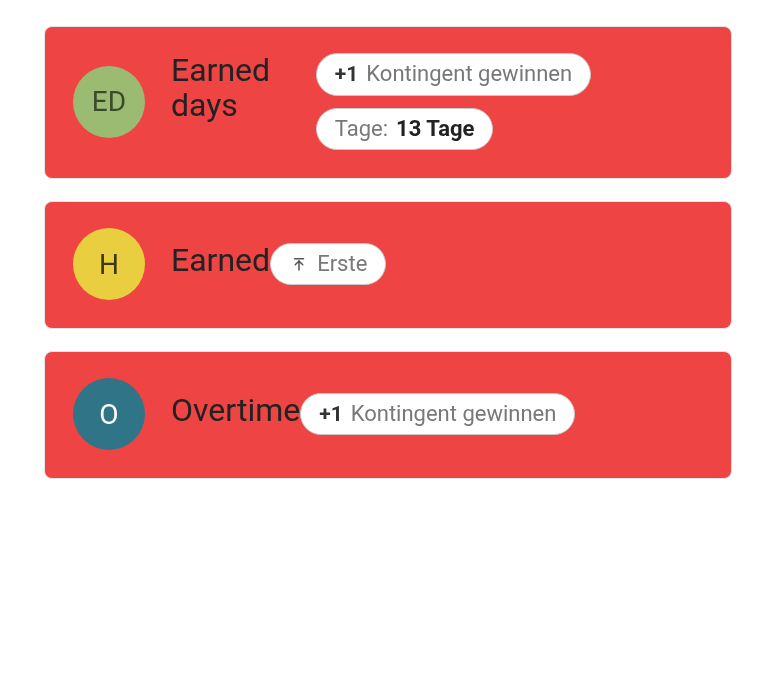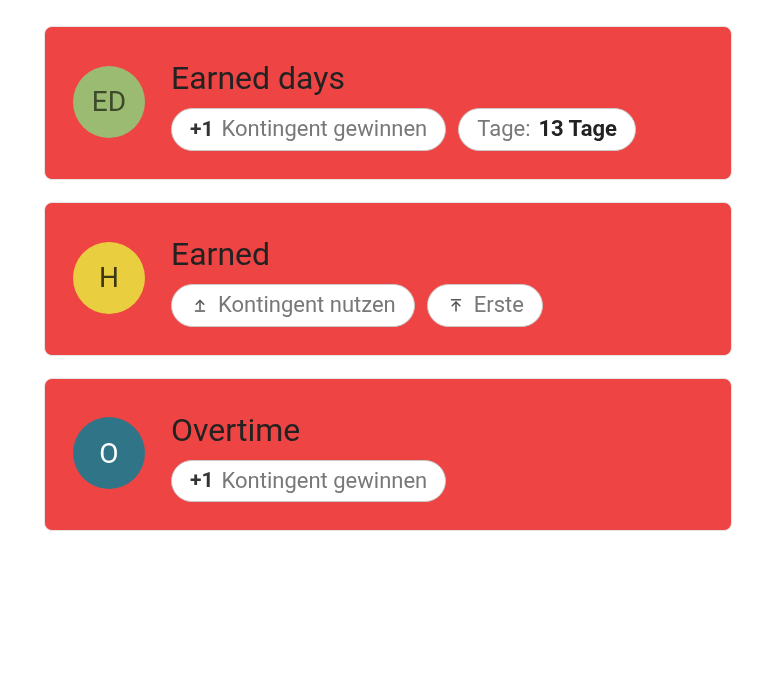--- a/index.html
+++ b/index.html
@@ -27,24 +27,22 @@
     display: flex;
     align-items: center;
     justify-content: center;
     font-size: 28px;
     font-weight: 400;
     color: #2d2d2d;
     flex-shrink: 0;
   }
   .content {
     display: flex;
-    flex-direction: column;
-    gap: 12px;
+    flex-direction: row;
     flex: 1;
-    margin-top: 8px;
   }
   .title {
     font-size: 32px;
     font-weight: 400;
     color: #222;
     line-height: 1.1;
   }
   .chips-row {
     display: flex;
     flex-wrap: wrap;
@@ -100,30 +98,20 @@
       </div>
     </div>
     <div class="card">
       <div class="avatar" style="background: rgb(233, 206, 63); color: rgb(59, 55, 19);">H</div>
       <div class="content">
         <div class="title">Earned</div>
         <div class="chips-row">
           <div class="chip">
             <span class="icon">
               <svg width="18" height="18" viewBox="0 0 24 24" fill="none" stroke="currentColor" stroke-width="2" stroke-linecap="round" stroke-linejoin="round">
-                <line x1="12" y1="18" x2="12" y2="6"></line>
-                <polyline points="7 11 12 6 17 11"></polyline>
-                <line x1="6" y1="20" x2="18" y2="20"></line>
-              </svg>
-            </span>
-            <span class="label">Kontingent nutzen</span>
-          </div>
-          <div class="chip">
-            <span class="icon">
-              <svg width="18" height="18" viewBox="0 0 24 24" fill="none" stroke="currentColor" stroke-width="2" stroke-linecap="round" stroke-linejoin="round">
                 <line x1="6" y1="5" x2="18" y2="5"></line>
                 <line x1="12" y1="20" x2="12" y2="8"></line>
                 <polyline points="7 13 12 8 17 13"></polyline>
               </svg>
             </span>
             <span class="label">Erste</span>
           </div>
         </div>
       </div>
     </div>

